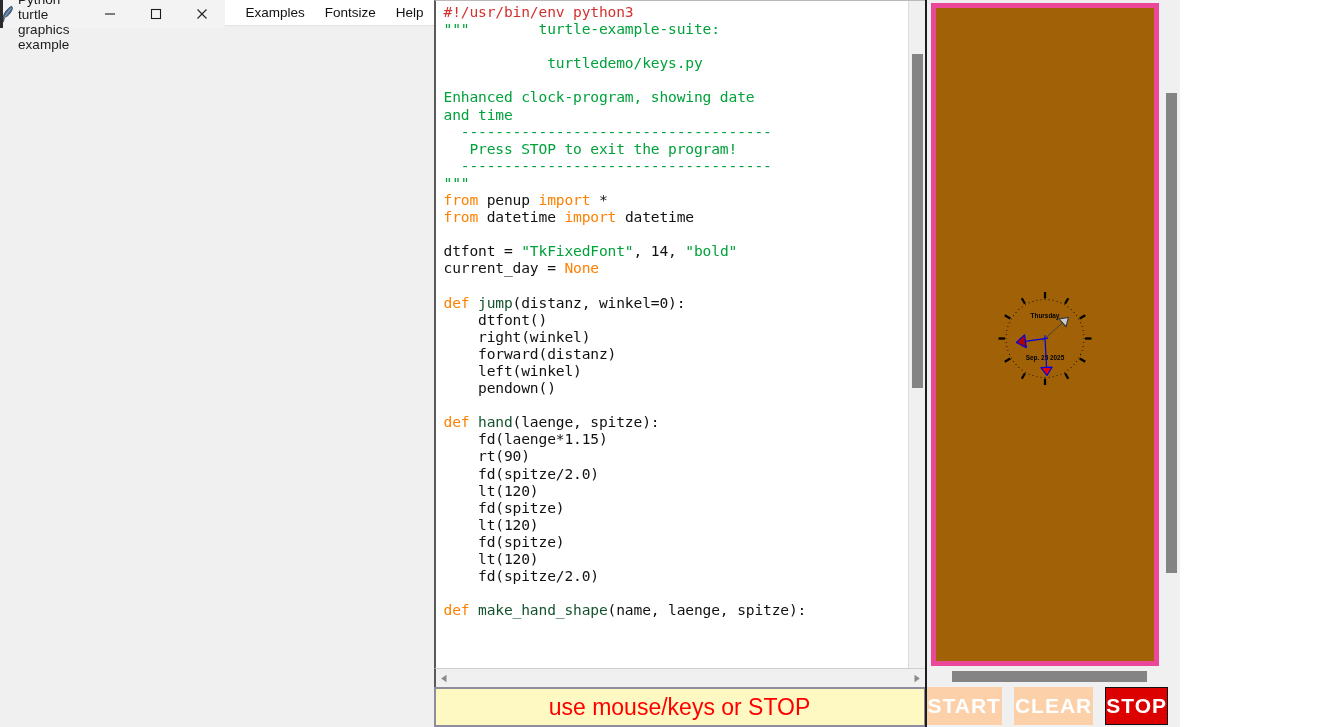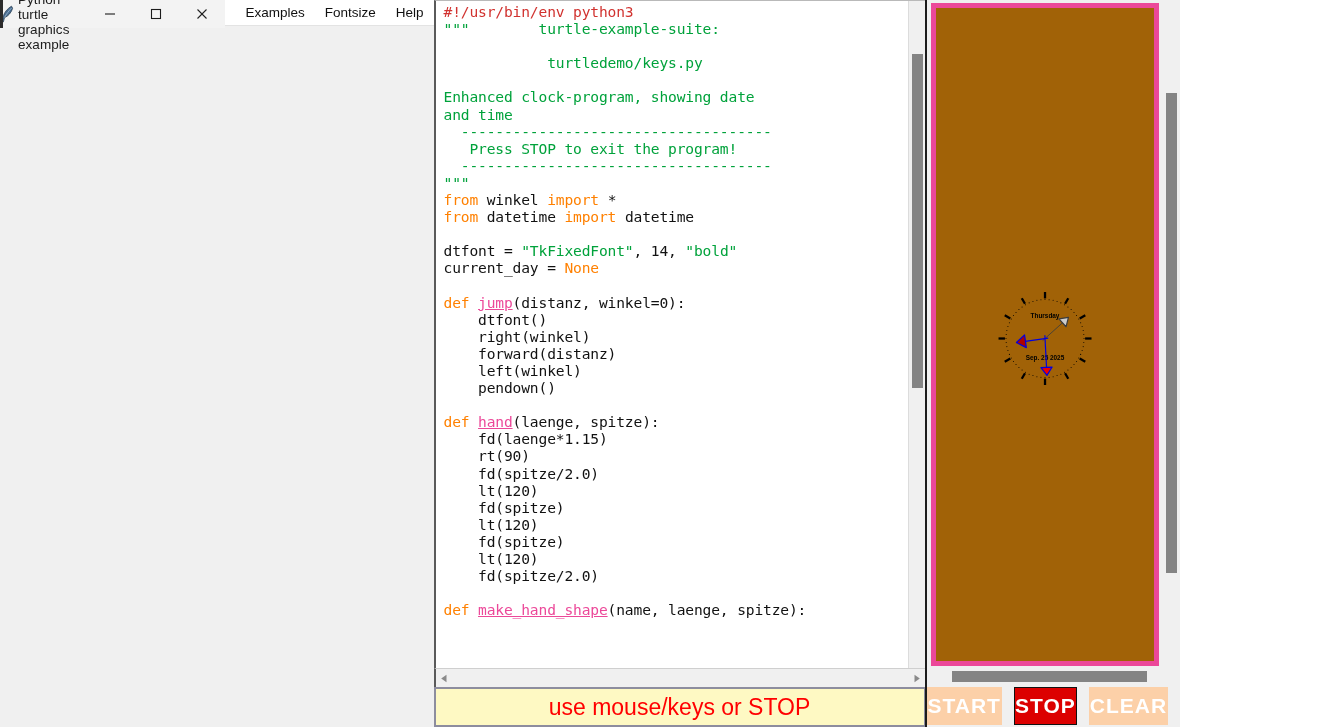--- a/index.html
+++ b/index.html
@@ -95,21 +95,21 @@
     font-family: "DejaVu Sans Mono", monospace;
     font-size: 14.6px;
     line-height: 17.1px;
     white-space: pre;
     color: #111111;
     letter-spacing: -0.15px;
   }
   .k-com  { color: #d1322f; }   
   .k-str  { color: #00a23b; }   
   .k-kw   { color: #ff8000; }   
-  .k-def  { color: #ec4899; text-decoration: underline; }   
+  .k-def  { color: #14532d; }   
   .k-bi   { color: #ff8000; }   
   .k-pl   { color: #111111; }   
 
   
   .vsb {
     width: 17px; min-width: 17px;
     background: #f0f0f0;
     border-left: 1px solid #dcdcdc;
     position: relative;
   }
@@ -278,21 +278,21 @@
 <span class="k-str">"""        turtle-example-suite:</span>
 <span class="k-str"></span>
 <span class="k-str">            turtledemo/keys.py</span>
 <span class="k-str"></span>
 <span class="k-str">Enhanced clock-program, showing date</span>
 <span class="k-str">and time</span>
 <span class="k-str">  ------------------------------------</span>
 <span class="k-str">   Press STOP to exit the program!</span>
 <span class="k-str">  ------------------------------------</span>
 <span class="k-str">"""</span>
-<span class="k-kw">from </span><span class="k-pl">winkel </span><span class="k-kw">import </span><span class="k-pl">*</span>
+<span class="k-kw">from </span><span class="k-pl">penup </span><span class="k-kw">import </span><span class="k-pl">*</span>
 <span class="k-kw">from </span><span class="k-pl">datetime </span><span class="k-kw">import </span><span class="k-pl">datetime</span>
 <span class="k-pl"></span>
 <span class="k-pl">dtfont = </span><span class="k-str">"TkFixedFont"</span><span class="k-pl">, 14, </span><span class="k-str">"bold"</span>
 <span class="k-pl">current_day = </span><span class="k-bi">None</span>
 <span class="k-pl"></span>
 <span class="k-kw">def </span><span class="k-def">jump</span><span class="k-pl">(distanz, winkel=0):</span>
 <span class="k-pl">    dtfont()</span>
 <span class="k-pl">    right(winkel)</span>
 <span class="k-pl">    forward(distanz)</span>
 <span class="k-pl">    left(winkel)</span>
@@ -435,19 +435,19 @@
         </div>
         <div class="canvas-vsb">
           <div class="thumb" id="canvas-vthumb" style="top: 14%; height: 72%;"></div>
         </div>
       </div>
       <div class="canvas-hsb">
         <div class="thumb" id="canvas-hthumb" style="left: 10%; width: 77%;"></div>
       </div>
       <div class="btnrow">
         <div class="btn disabled">START</div>
+        <div class="btn disabled">CLEAR</div>
         <div class="btn active">STOP</div>
-        <div class="btn disabled">CLEAR</div>
       </div>
     </div>
 
   </div>
 </div>
 
 </body></html>

